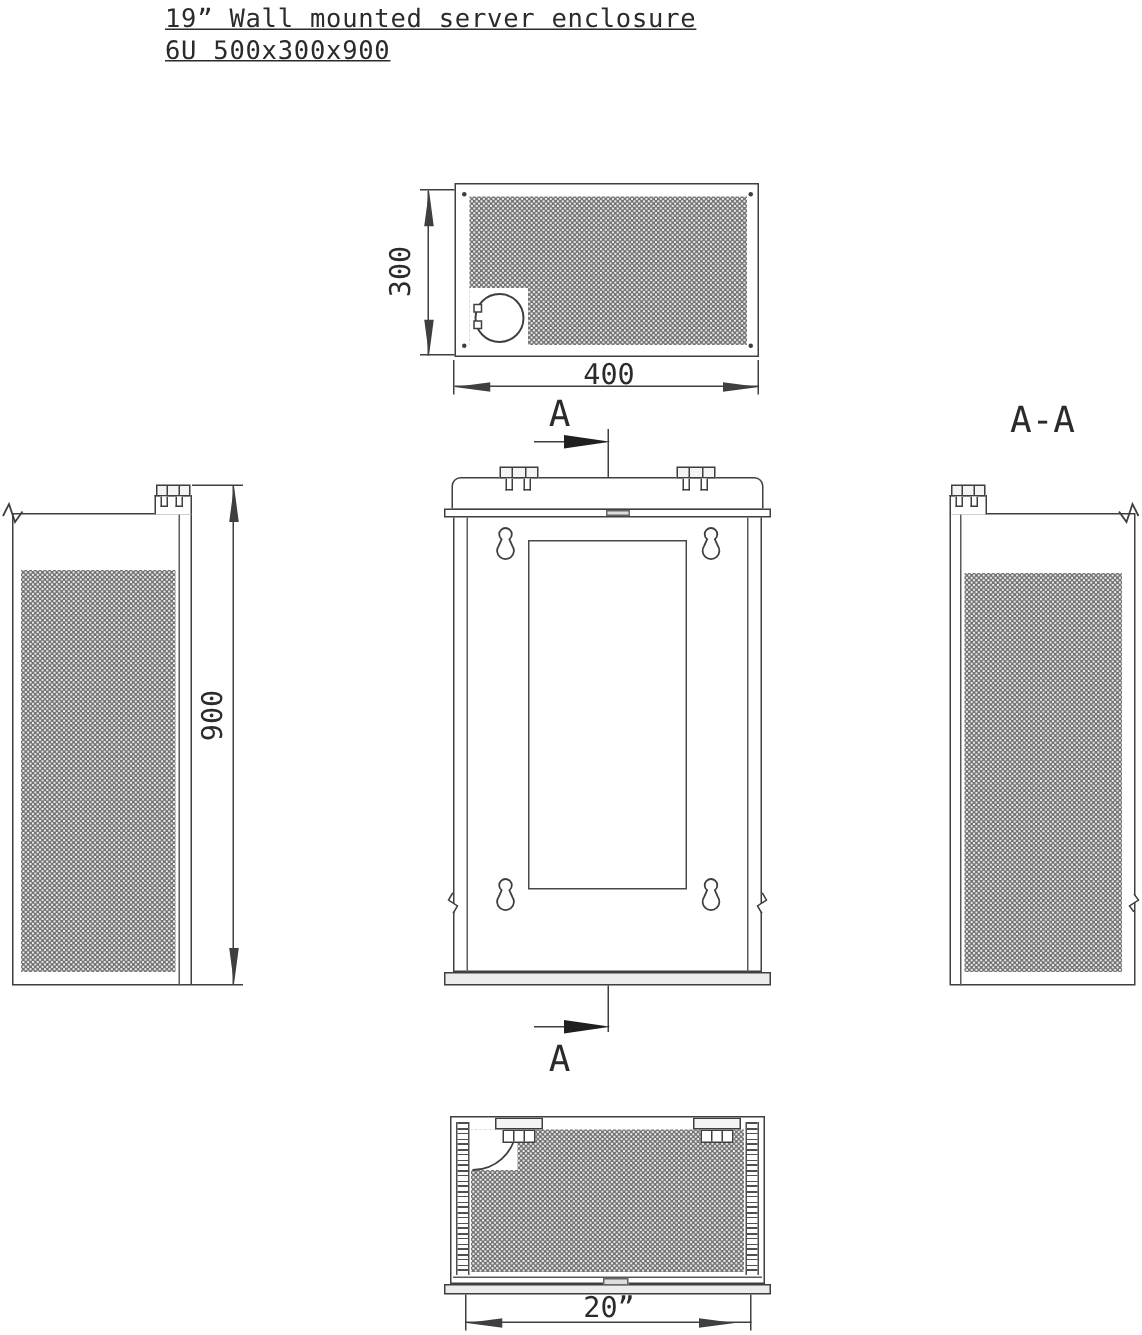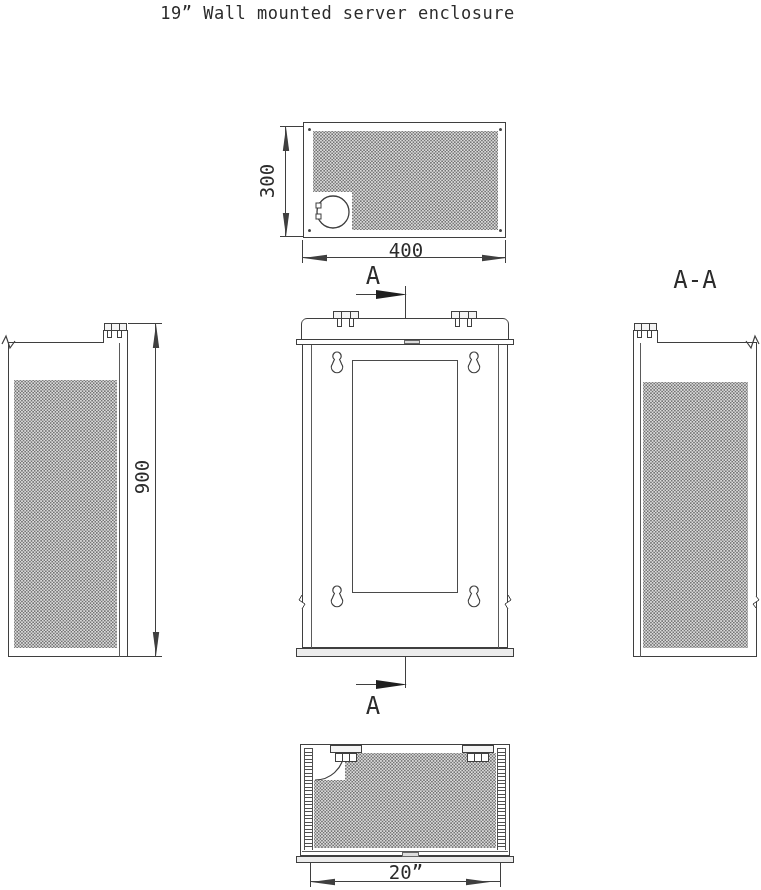--- a/index.html
+++ b/index.html
@@ -24,38 +24,39 @@
       radial-gradient(circle,#757575 1px,transparent 1.3px),
       radial-gradient(circle,#757575 1px,transparent 1.3px);
     background-size:3.2px 3.2px,3.2px 3.2px;
     background-position:0 0,1.6px 1.6px;
   }
   .rail{
     position:absolute;box-sizing:border-box;
     border-left:1px solid #4f4f4f;border-right:1px solid #4f4f4f;
     background:repeating-linear-gradient(to bottom,#4f4f4f 0 1px,#fff 1px 4px,#4f4f4f 4px 5px,#fff 5px 7px);
   }
-  .title-line{position:absolute;text-align:center;font-size:17px;letter-spacing:.5px;color:#2b2b2b;white-space:nowrap;}
+  .title-line{position:absolute;font-size:17px;letter-spacing:.5px;color:#2b2b2b;white-space:nowrap;text-decoration:underline;}
   .dim-label{position:absolute;text-align:center;font-size:19px;color:#2b2b2b;white-space:nowrap;}
   .rot{transform:rotate(-90deg);}
   .cut-label{position:absolute;text-align:center;font-size:24px;color:#2b2b2b;}
   .dot{position:absolute;width:3px;height:3px;background:var(--line);border-radius:50%;}
   .hinge-bar{position:absolute;box-sizing:border-box;border:1px solid var(--line);background:#f4f4f4;}
   .hinge-leg{position:absolute;box-sizing:border-box;border:1px solid var(--line);border-top:none;background:#fff;}
   .band{position:absolute;box-sizing:border-box;border:1px solid var(--line);background:#fff;}
   .band.gray{background:#ececec;}
   .latch{position:absolute;box-sizing:border-box;border:1px solid #666;background:#ddd;}
   svg{display:block;}
 </style>
 </head>
 <body>
 
 <div class="canvas">
 
   <div class="title-line" style="left:110px;top:3px;width:455px;">19” Wall mounted server enclosure</div>
+  <div class="title-line" style="left:110px;top:24px;width:455px;">6U 500x300x900</div>
 
   <div>
     <div class="outline" style="left:303px;top:122px;width:203px;height:116px;"></div>
     <div class="perf" style="left:313px;top:131px;width:185px;height:99px;"></div>
     <div class="abs" style="left:313px;top:192px;width:39px;height:38px;background:#fff;"></div>
     <svg class="abs" style="left:315px;top:194px;" width="37" height="37" viewBox="0 0 37 37">
       <circle cx="18" cy="18" r="16" fill="#fff" stroke="#3f3f3f" stroke-width="1.3"></circle>
       <rect x="1" y="9" width="5" height="5" fill="#fff" stroke="#3f3f3f" stroke-width="1"></rect>
       <rect x="1" y="20" width="5" height="5" fill="#fff" stroke="#3f3f3f" stroke-width="1"></rect>
     </svg>

